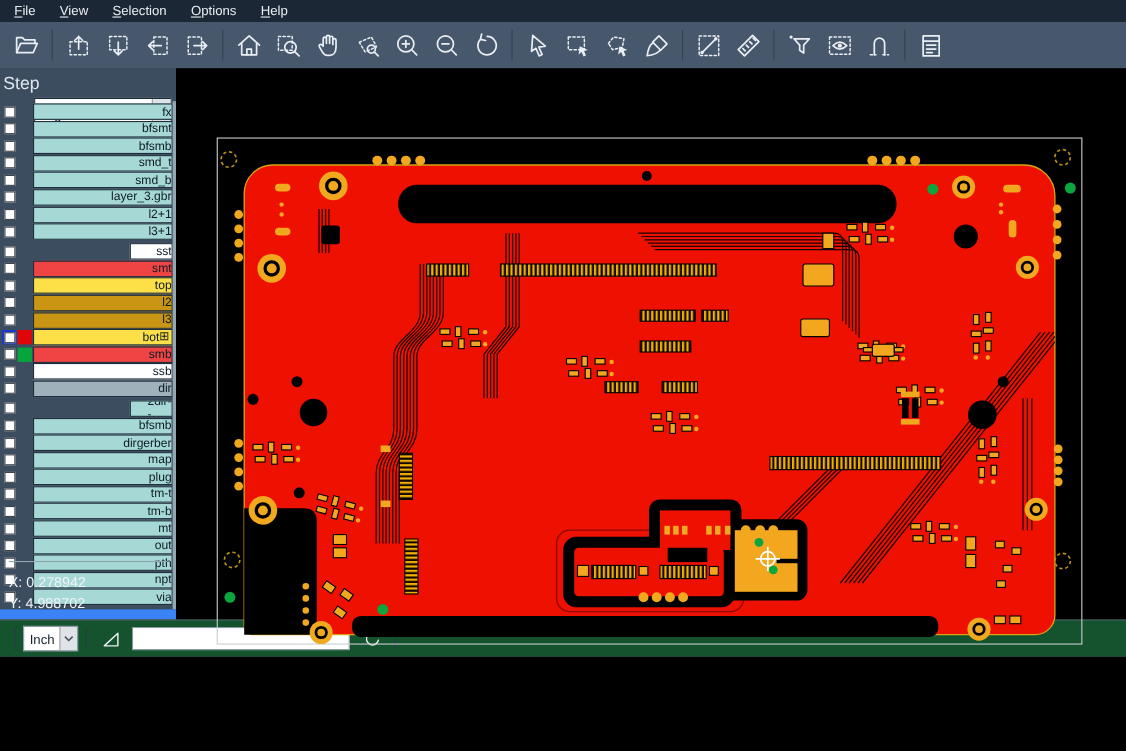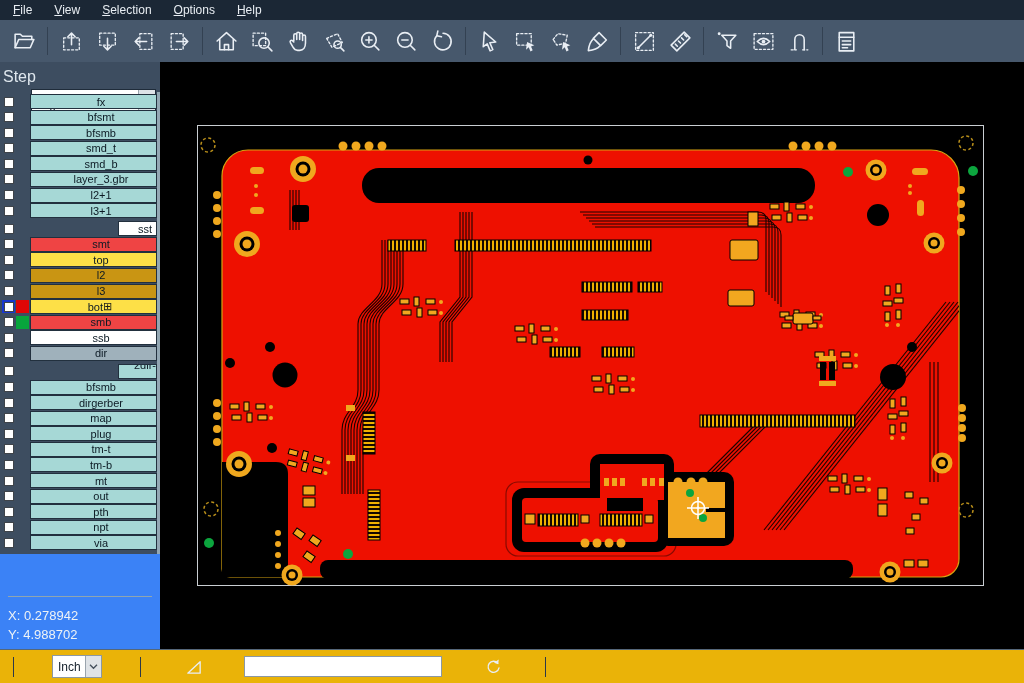--- a/index.html
+++ b/index.html
@@ -1,17 +1,17 @@
 <!DOCTYPE html>
 <html><head>
 <meta charset="utf-8">
 <style>
   html,body{margin:0;padding:0;background:#000;}
   body{width:1024px;height:683px;overflow:hidden;font-family:"Liberation Sans",sans-serif;-webkit-font-smoothing:antialiased;}
-  #app{width:1024px;height:683px;display:flex;flex-direction:column;background:#3d4d60;}
+  #app{width:1024px;height:597px;display:flex;flex-direction:column;background:#3d4d60;}
 
   
   .menubar{height:20px;background:#1b2735;display:flex;align-items:center;padding-left:2px;flex:0 0 auto;}
   .menu-item{color:#e8edf2;font-size:12px;padding:0 11px;line-height:20px;cursor:default;}
   .menu-item::first-letter{text-decoration:underline;}
 
   
   .toolbar{height:42px;background:#47586c;display:flex;align-items:center;padding-left:6px;flex:0 0 auto;}
   .tbtn{width:36px;height:36px;display:flex;align-items:center;justify-content:center;border-radius:2px;}
   .tbtn svg{width:25px;height:25px;stroke:#e9eef4;fill:none;stroke-width:1.5;stroke-linecap:round;stroke-linejoin:round;}
@@ -35,40 +35,40 @@
   .layer-list{flex:1;padding:3px 0 2px 2px;}
   .list-scrollbar{width:5px;background:#93a7b3;flex:0 0 auto;}
   .lrow{display:flex;align-items:center;height:13px;margin-bottom:2.6px;}
   .lrow[data-gap="true"]{margin-top:5px;gap:44px;}
   .cbcell{width:13px;height:13px;display:flex;align-items:center;justify-content:center;flex:0 0 auto;}
   .lrow[data-sel="true"] .cbcell{background:#1837d0;}
   .cb{width:8px;height:8px;background:#fff;border:1.5px solid #3f444a;}
   .sw{width:13px;height:13px;margin-left:1px;flex:0 0 auto;}
   .lrow[data-swatch="red"] .sw{background:#e00606;}
   .lrow[data-swatch="green"] .sw{background:#08a53c;}
-  .fld{flex:1;height:13px;margin-left:1px;border:1px solid #22303e;font-size:11px;line-height:12px;color:#0c1a24;padding-left:15px;display:flex;align-items:center;justify-content:center;overflow:hidden;}
+  .fld{flex:1;height:13px;margin-left:1px;border:1px solid #22303e;font-size:11px;line-height:12px;color:#0c1a24;padding-left:15px;display:flex;align-items:center;justify-content:flex-end;overflow:hidden;}
   .lrow[data-variant="teal"]   .fld{background:#a6d8d6;}
   .lrow[data-variant="white"]  .fld{background:#ffffff;}
   .lrow[data-variant="green"]  .fld{background:#ef4444;}
   .lrow[data-variant="orange"] .fld{background:#fde047;}
   .lrow[data-variant="gold"]   .fld{background:#c99513;}
   .lrow[data-variant="gray"]   .fld{background:#9fb1bb;}
   .gridicon{display:none;font-size:11px;line-height:11px;color:#1a1a1a;padding-right:2px;}
   .lrow[data-grid="true"] .gridicon{display:block;}
 
   .side-bottom{flex:1;background:#3b82f6;display:flex;flex-direction:column;justify-content:flex-end;padding:0 8px 5px 8px;min-height:0;}
   .sepline{border-top:1px solid #8fa5b0;margin-bottom:9px;}
   .coord{color:#eef3f6;font-size:13px;line-height:19px;}
 
   
   .canvas{flex:1;background:#000;position:relative;}
   .canvas svg{display:block;}
 
   
-  .statusbar{height:33px;background:#eab308;border-top:1px solid #55677a;display:flex;align-items:center;padding-left:6px;flex:0 0 auto;gap:31px;}
+  .statusbar{height:33px;background:#14532d;border-top:1px solid #55677a;display:flex;align-items:center;padding-left:6px;flex:0 0 auto;}
   .ssep{width:1px;height:20px;background:#2c3949;margin:0 7px;flex:0 0 auto;}
   .unit-select{width:48px;height:21px;background:#fff;border:1px solid #8b98a3;display:flex;align-items:center;}
   .unit-text{flex:1;font-size:12px;color:#15212c;padding-left:5px;}
   .unit-chev{width:15px;height:100%;background:#dfe3e7;border-left:1px solid #9aa4ad;display:flex;align-items:center;justify-content:center;}
   .sicon{width:24px;height:24px;display:flex;align-items:center;justify-content:center;margin:0 2px;}
   .sicon svg{width:19px;height:19px;stroke:#e9eef4;fill:none;stroke-width:1.4;stroke-linecap:round;stroke-linejoin:round;}
   .cmd-input{width:188px;height:19px;border:1px solid #8b98a3;background:#fff;margin:0 6px;font-size:12px;padding:0 4px;outline:none;}
 </style>
 </head>
 <body>

